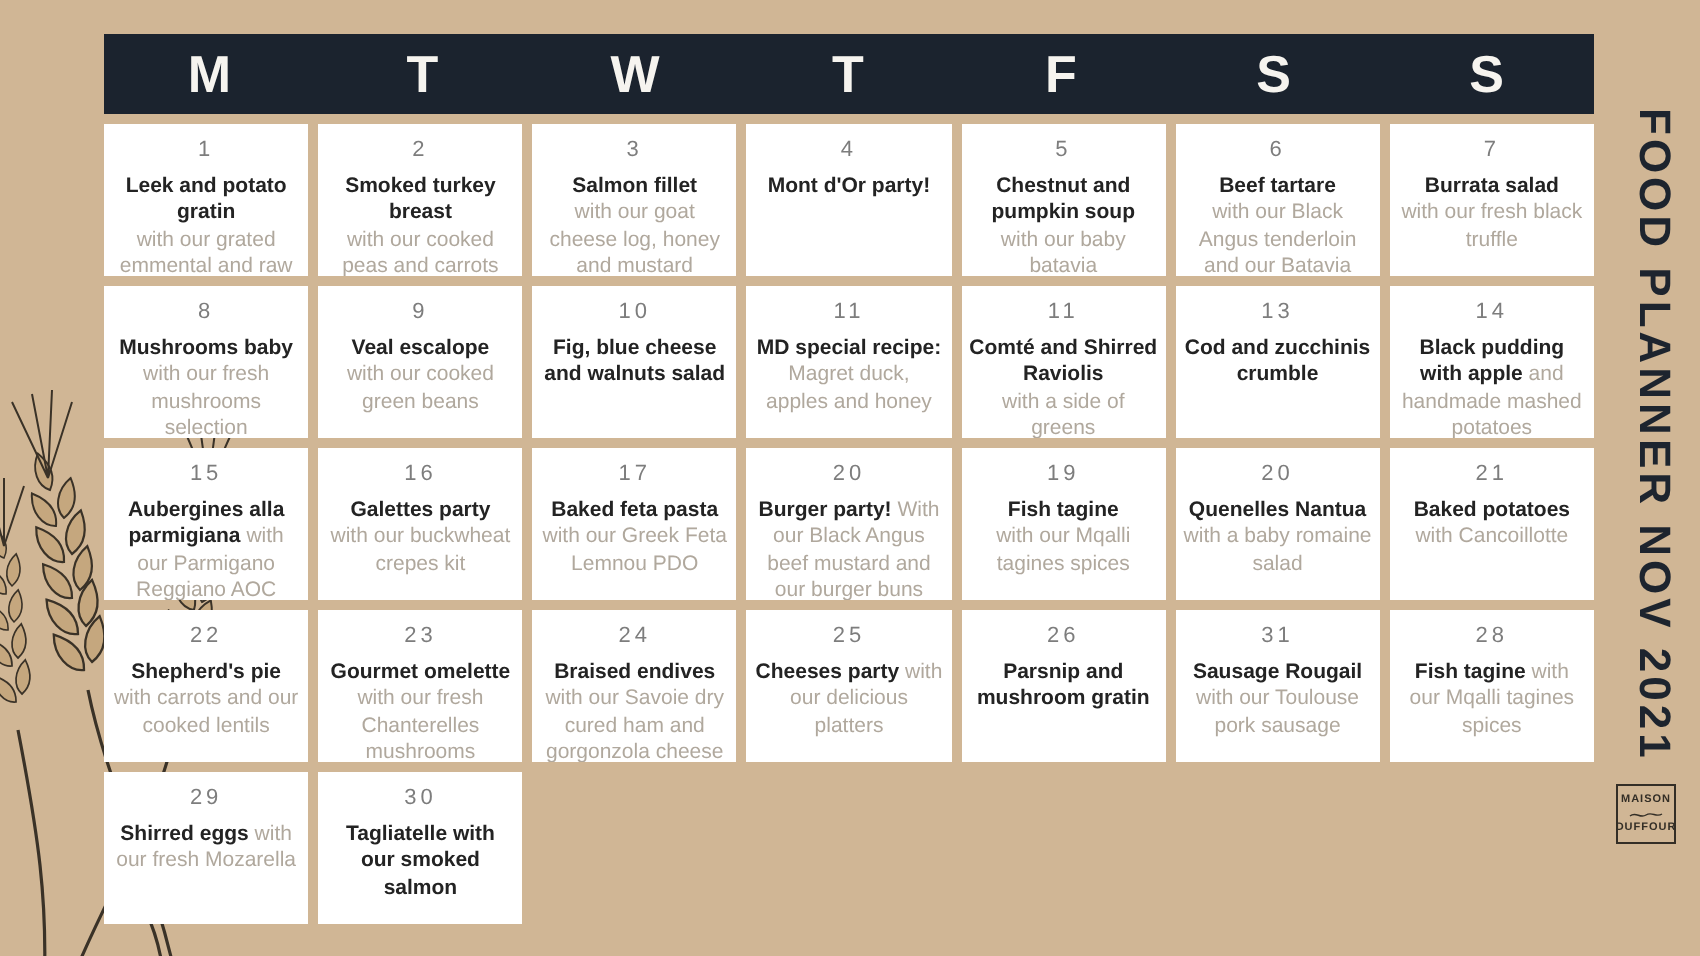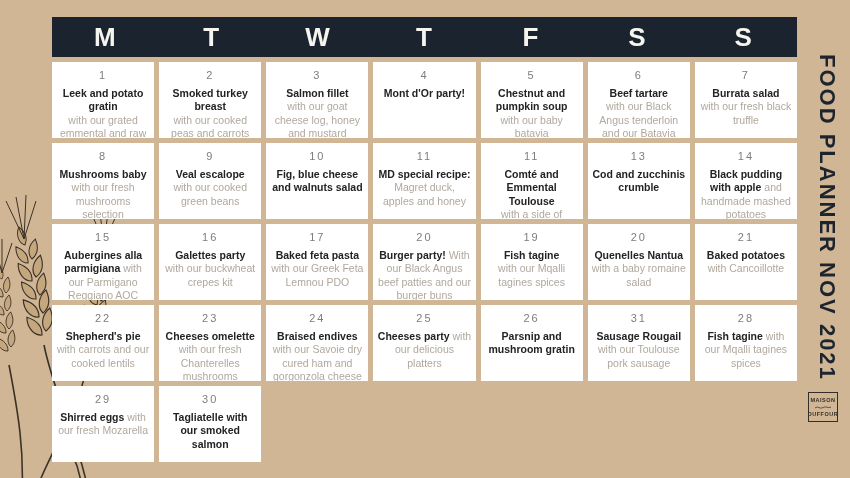--- a/index.html
+++ b/index.html
@@ -225,21 +225,21 @@
     <div class="day-num">11</div>
     <div class="day-text">
           <span class="day-title block">MD special recipe:</span>
           <span class="day-desc">Magret duck, apples and honey</span>
         </div>
   </div>
 
   <div class="day-cell">
     <div class="day-num">11</div>
     <div class="day-text">
-          <span class="day-title block">Comté and Emmental Toulouse</span>
+          <span class="day-title block">Comté and Shirred Raviolis</span>
           <span class="day-desc">with a side of greens</span>
         </div>
   </div>
 
   <div class="day-cell">
     <div class="day-num">13</div>
     <div class="day-text">
           <span class="day-title block">Cod and zucchinis crumble</span>
           <span class="day-desc"></span>
         </div>
@@ -263,21 +263,21 @@
         </div>
   </div>
 
   <div class="day-cell">
     <div class="day-num">17</div>
     <div class="day-text"><span class="day-title">Baked feta pasta</span><span class="day-desc"> with our Greek Feta Lemnou PDO</span></div>
   </div>
 
   <div class="day-cell">
     <div class="day-num">20</div>
-    <div class="day-text"><span class="day-title">Burger party!</span><span class="day-desc"> With our Black Angus beef patties and our burger buns</span></div>
+    <div class="day-text"><span class="day-title">Burger party!</span><span class="day-desc"> With our Black Angus beef mustard and our burger buns</span></div>
   </div>
 
   <div class="day-cell">
     <div class="day-num">19</div>
     <div class="day-text">
           <span class="day-title block">Fish tagine</span>
           <span class="day-desc">with our Mqalli tagines spices</span>
         </div>
   </div>
 
@@ -297,21 +297,21 @@
         </div>
   </div>
 
   <div class="day-cell">
     <div class="day-num">22</div>
     <div class="day-text"><span class="day-title">Shepherd's pie</span><span class="day-desc"> with carrots and our cooked lentils</span></div>
   </div>
 
   <div class="day-cell">
     <div class="day-num">23</div>
-    <div class="day-text"><span class="day-title">Cheeses omelette</span><span class="day-desc"> with our fresh Chanterelles mushrooms</span></div>
+    <div class="day-text"><span class="day-title">Gourmet omelette</span><span class="day-desc"> with our fresh Chanterelles mushrooms</span></div>
   </div>
 
   <div class="day-cell">
     <div class="day-num">24</div>
     <div class="day-text"><span class="day-title">Braised endives</span><span class="day-desc"> with our Savoie dry cured ham and gorgonzola cheese</span></div>
   </div>
 
   <div class="day-cell">
     <div class="day-num">25</div>
     <div class="day-text"><span class="day-title">Cheeses party</span><span class="day-desc"> with our delicious platters</span></div>

